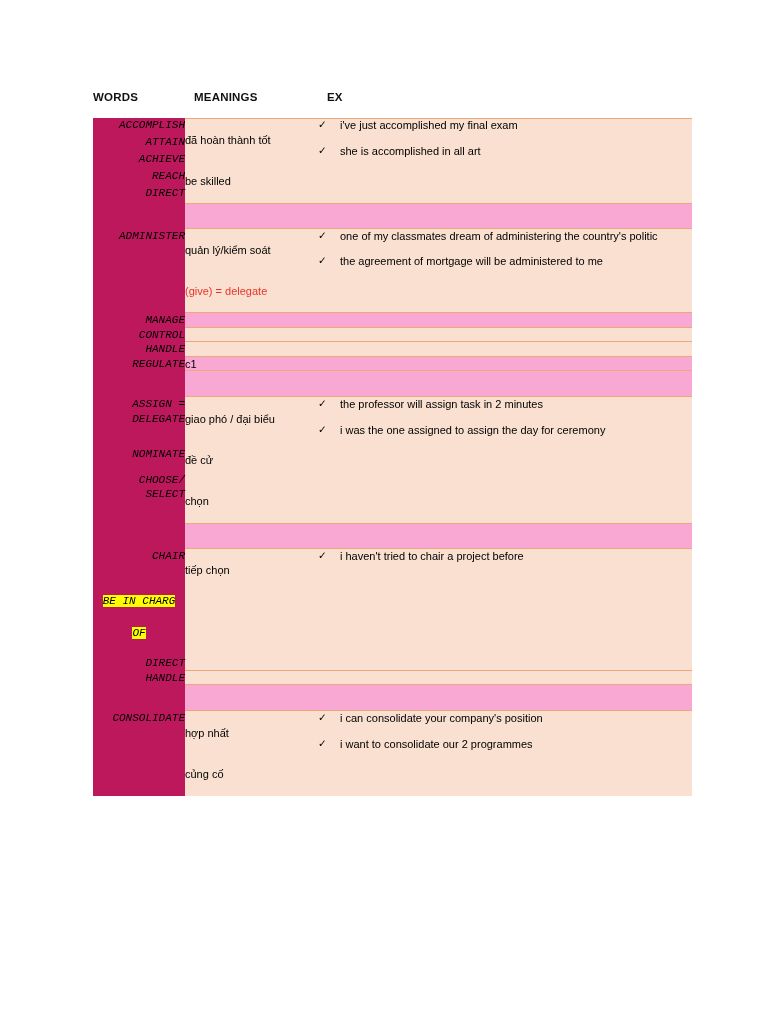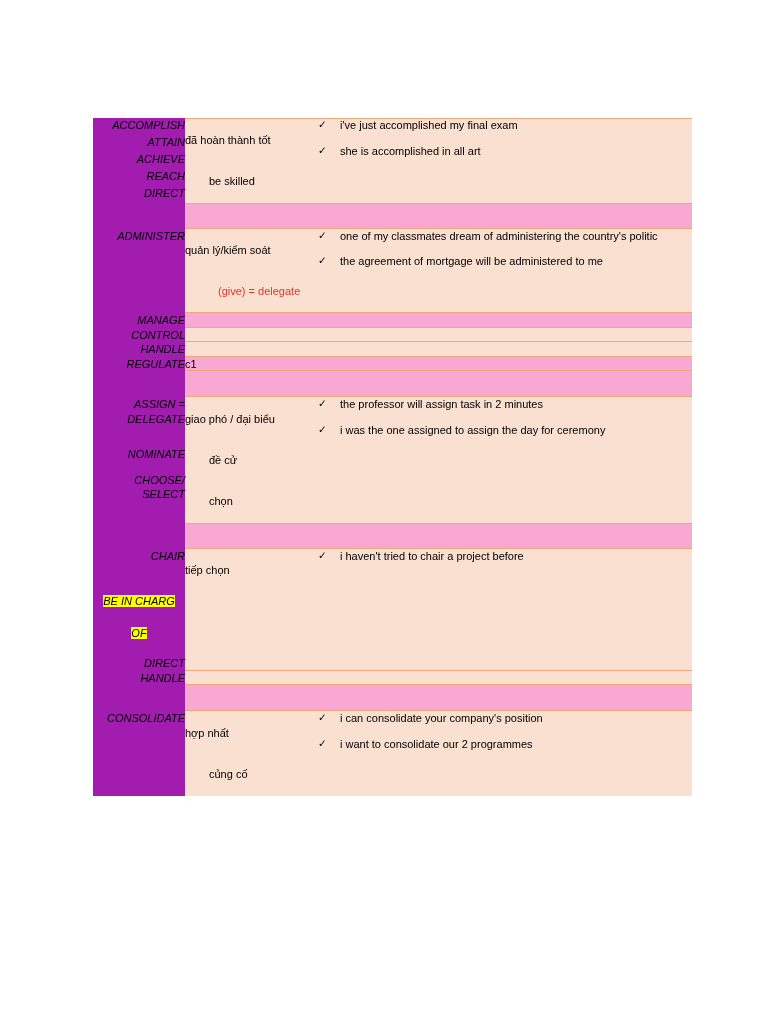--- a/index.html
+++ b/index.html
@@ -54,28 +54,29 @@
   #tbl td {
     padding: 0;
     vertical-align: top;
     border: none;
     font-size: 11px;
     line-height: 1.32;
   }
 
   
   td.word {
-    background: #a21caf;
+    background: #be185d;
     text-align: right;
     font-style: italic;
     font-size: 11px;
     padding: 5px 5px 5px 4px;
     border-bottom: 1px solid #e9b68f;
     border-right: 1px solid #eda87a;
     white-space: pre-line;
+    font-family: Liberation Mono, monospace;
   }
   td.word.norule { border-bottom: 1px solid transparent; }
 
   
   td.mean {
     padding: 6px 6px 6px 7px;
     border-right: 1px solid #eda87a;
     white-space: pre-line;
   }
   td.ex {
@@ -104,34 +105,39 @@
   .exline:last-child { margin-bottom: 0; }
   .tick {
     width: 22px;
     flex: 0 0 22px;
     font-size: 10.5px;
     line-height: 1.32;
     color: #000;
   }
   .extext { flex: 1; }
 
-  .red { color: #e8342a; margin-left: 9px; }
-  .gap-top { margin-top: 12px; display:block;padding-left:24px; }
+  .red { color: #e8342a; }
+  .gap-top { margin-top: 12px; display:block; }
   .word-hl {
     text-align: center;
     font-style: italic;
     line-height: 1.45;
   }
   .word-hl span { background: #ffff00; }
 </style>
 </head>
 <body>
 
 <div id="sheet">
 
+  <div class="hdr">
+    <div class="h-words">WORDS</div>
+    <div class="h-mean">MEANINGS</div>
+    <div class="h-ex">EX</div>
+  </div>
 
   <table id="tbl">
     <colgroup>
       <col class="c-word">
         <col class="c-mean">
         <col class="c-ex">
     </colgroup>
     <tbody>
 
       <tr>

